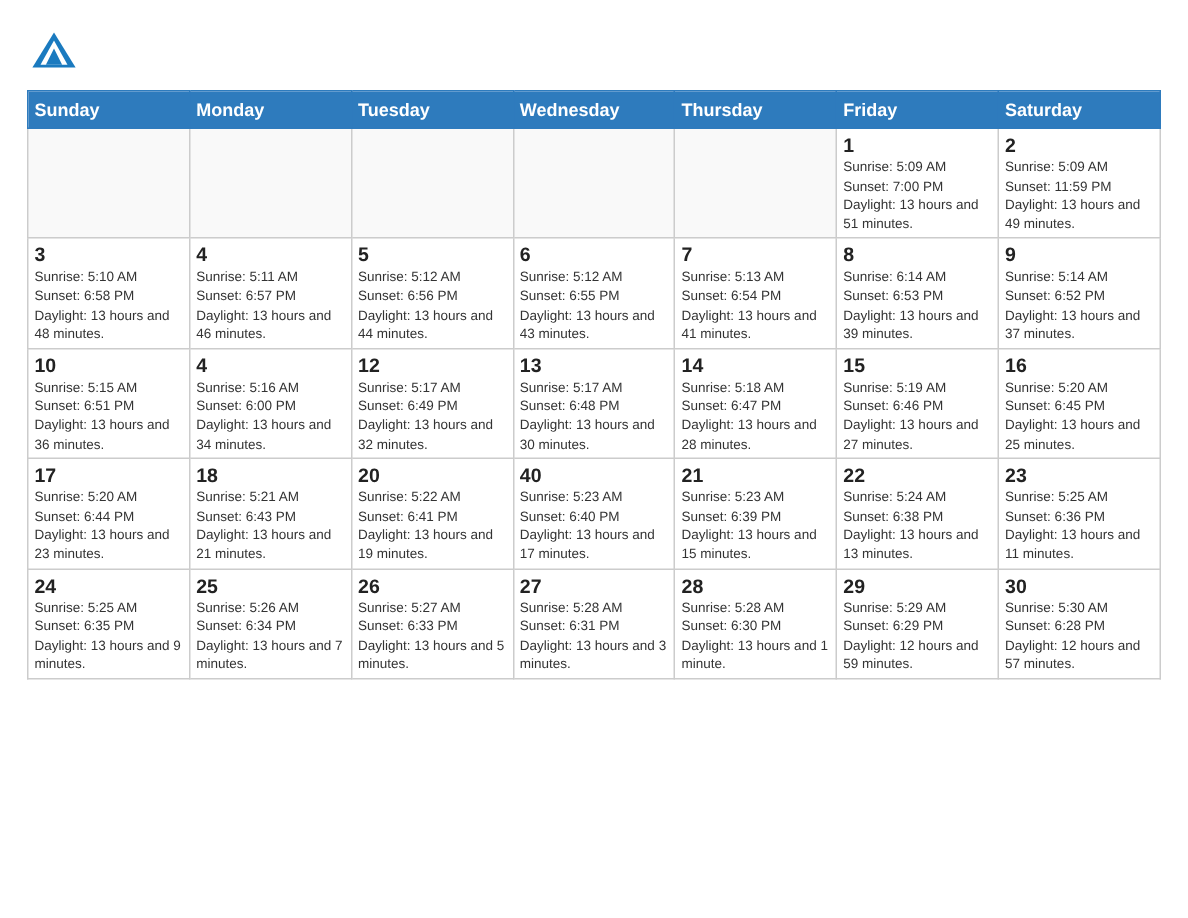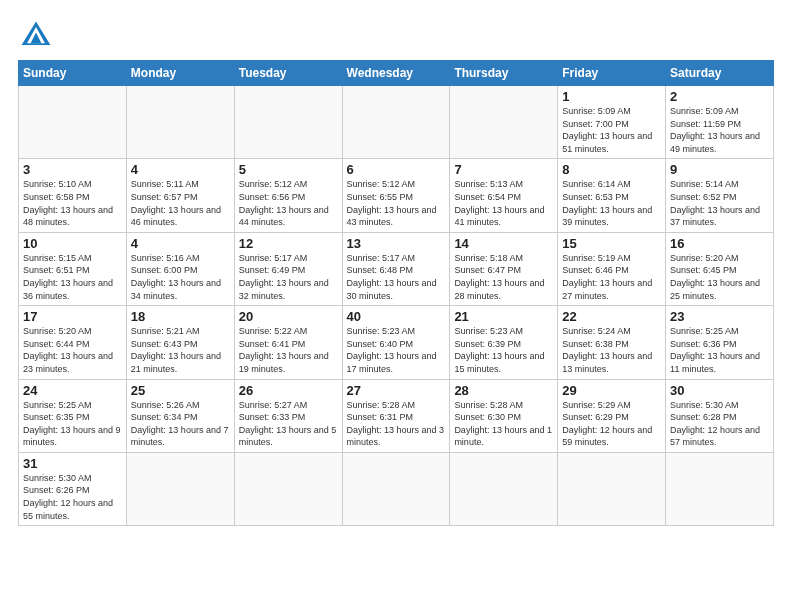--- a/index.html
+++ b/index.html
@@ -318,29 +318,15 @@
 Sunset: 6:29 PM
 Daylight: 12 hours and 59 minutes.</div>
           </td>
           <td>
             <span class="day-num">30</span>
             <div class="day-info">Sunrise: 5:30 AM
 Sunset: 6:28 PM
 Daylight: 12 hours and 57 minutes.</div>
           </td>
         </tr>
-        <tr class="last-row">
-          <td>
-            <span class="day-num">31</span>
-            <div class="day-info">Sunrise: 5:30 AM
-Sunset: 6:26 PM
-Daylight: 12 hours and 55 minutes.</div>
-          </td>
-          <td class="empty"></td>
-          <td class="empty"></td>
-          <td class="empty"></td>
-          <td class="empty"></td>
-          <td class="empty"></td>
-          <td class="empty"></td>
-        </tr>
       </tbody>
   </table>
 </div>
 
 </body></html>

